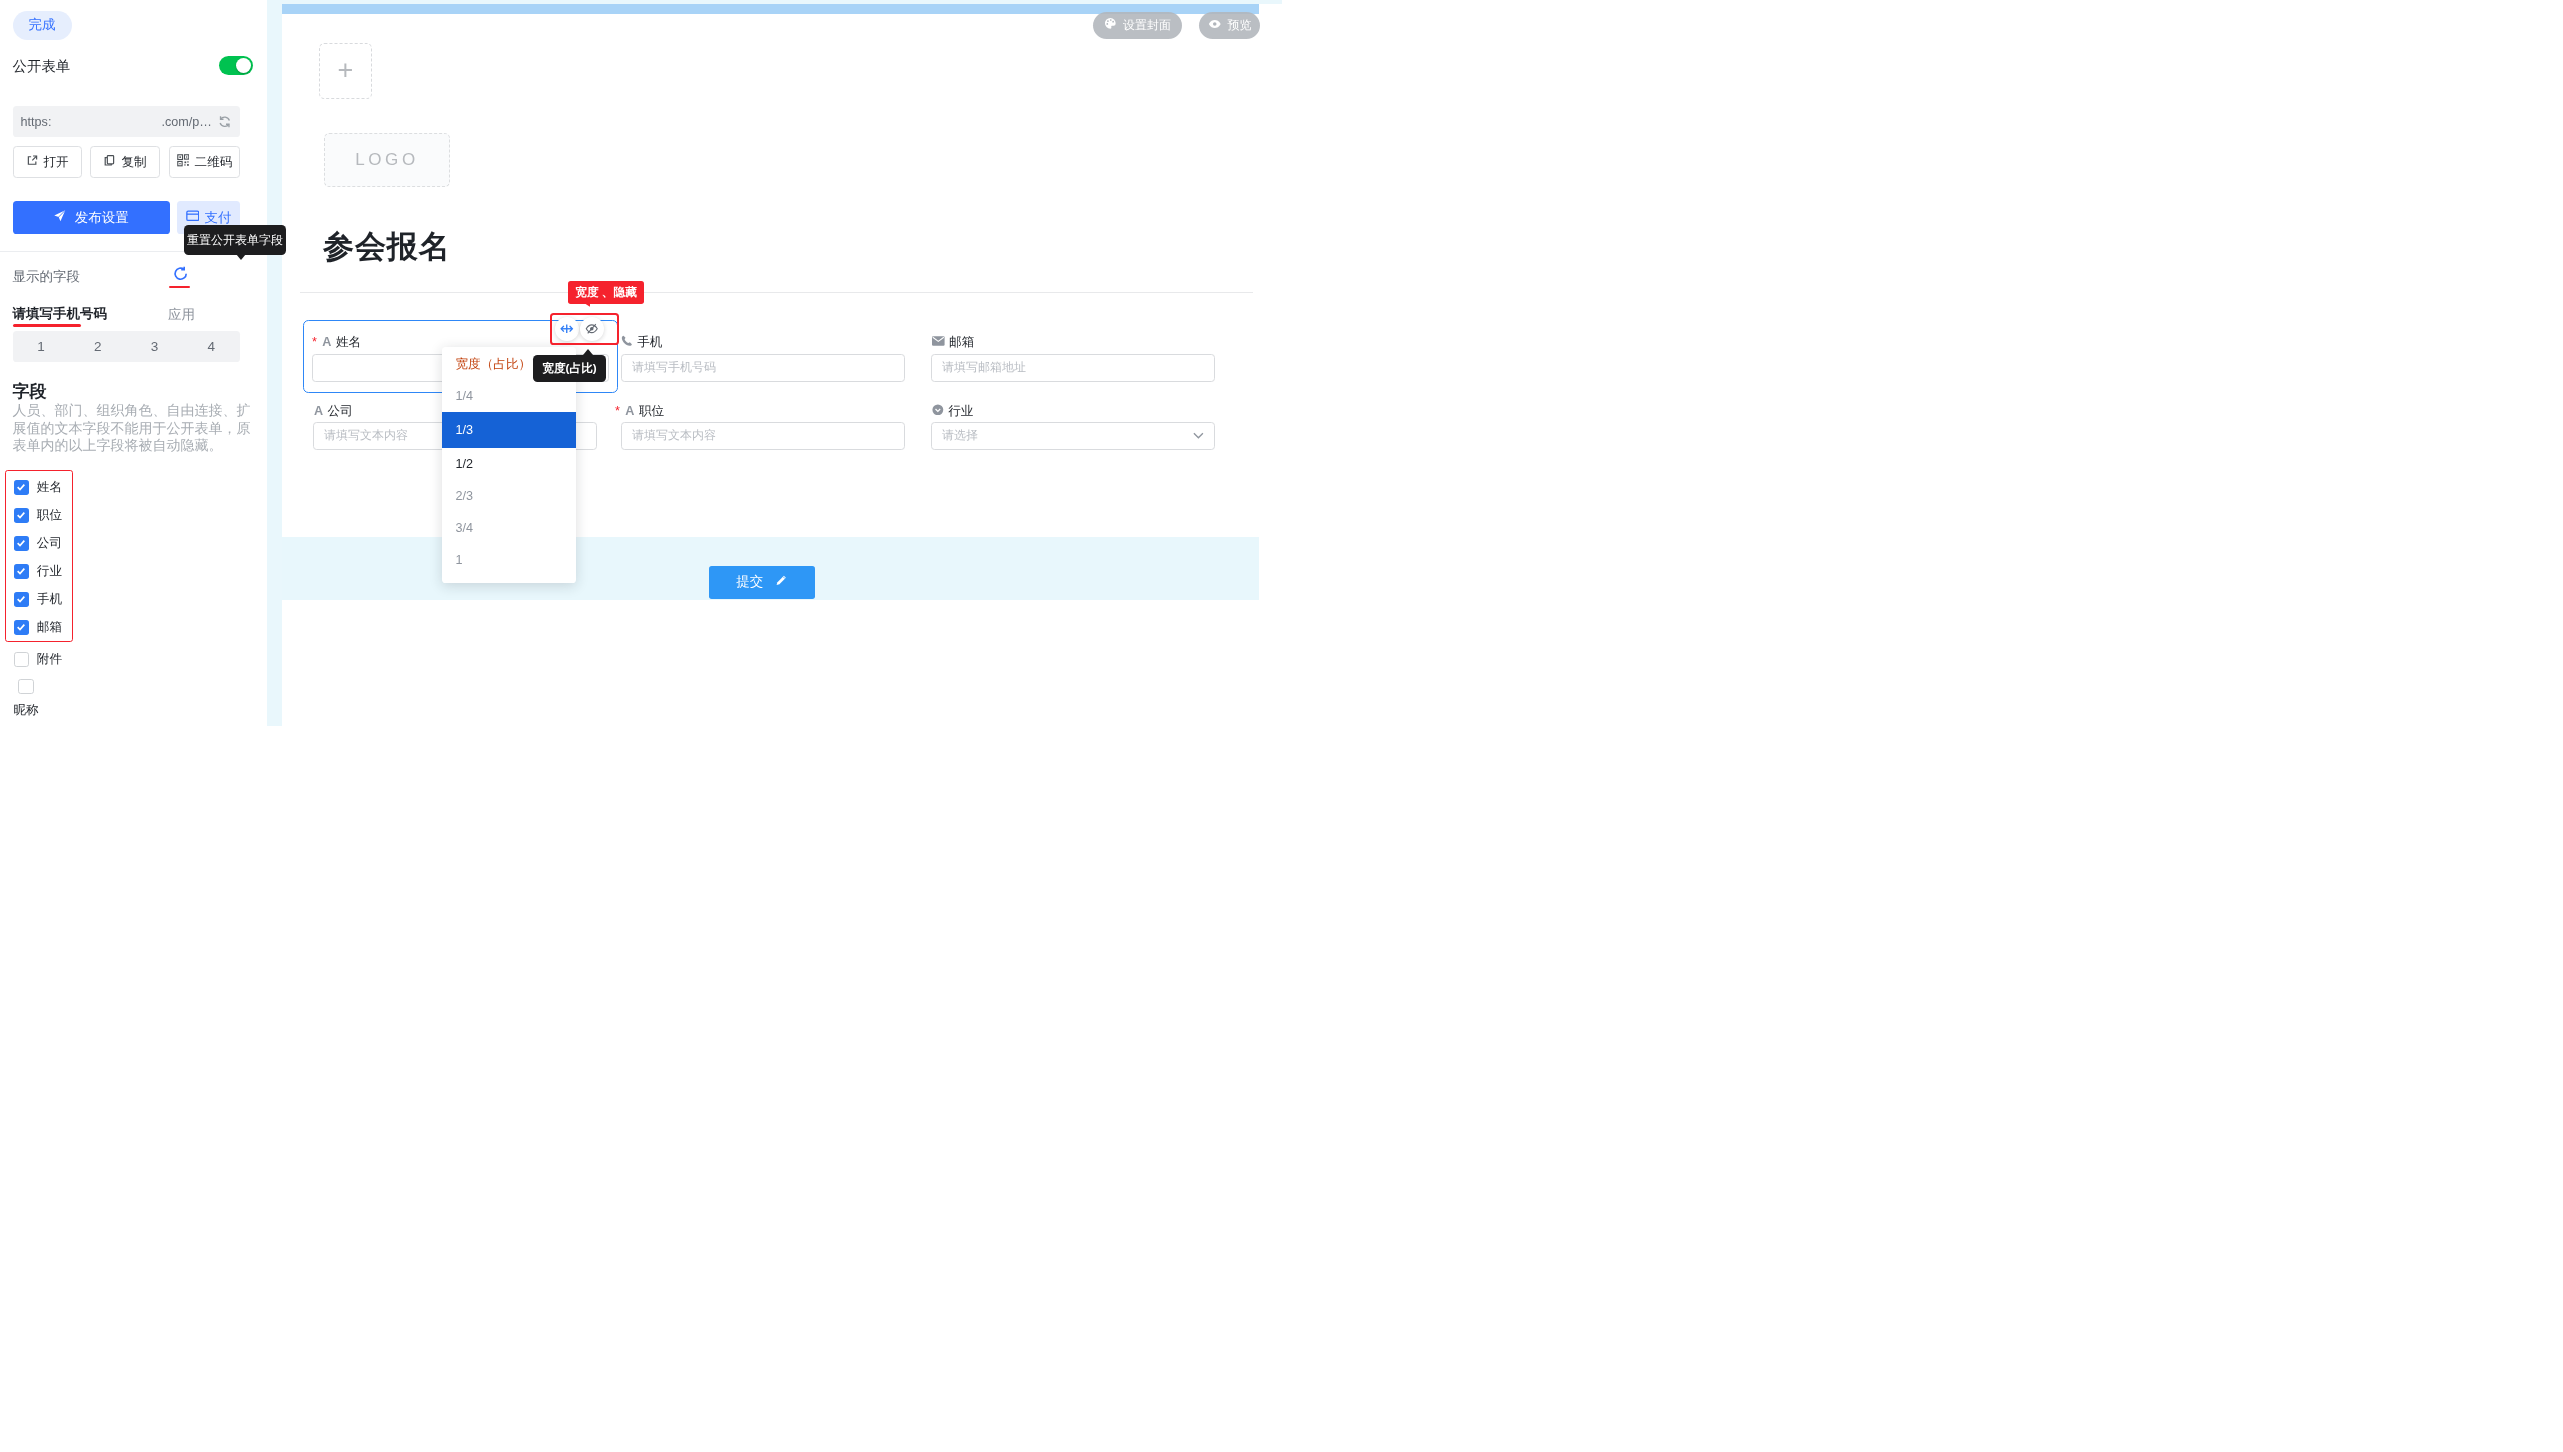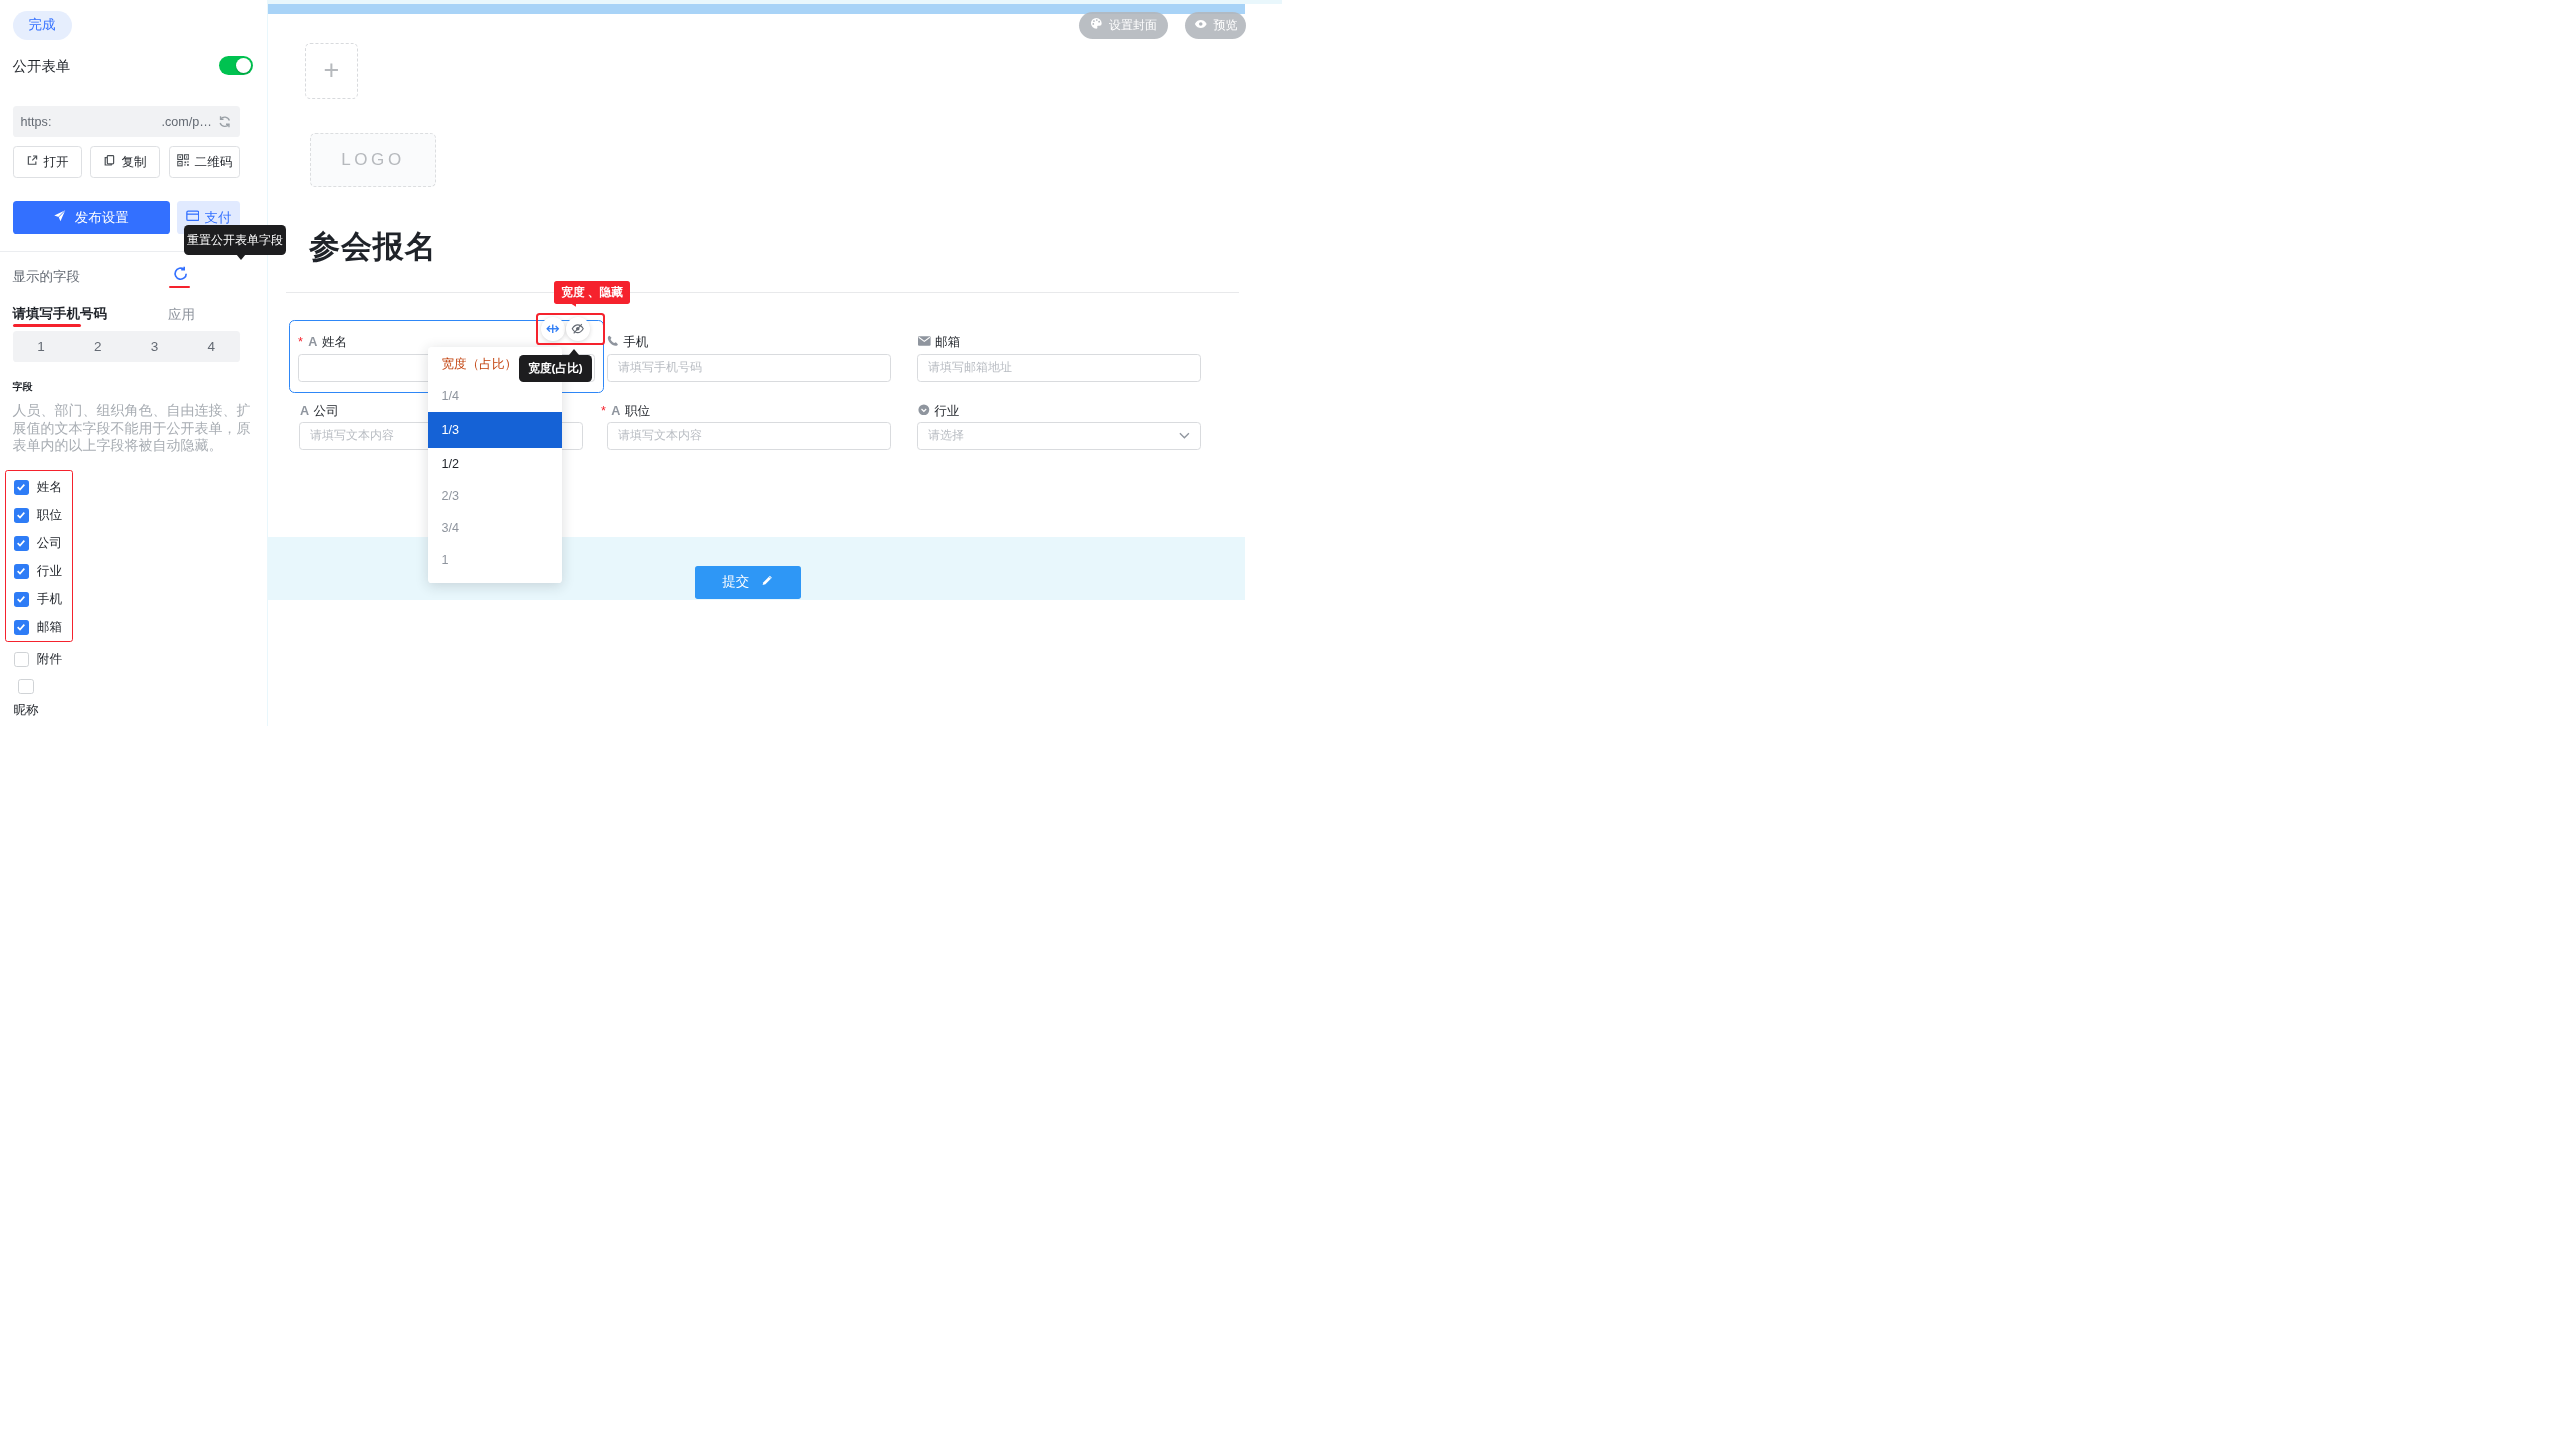--- a/index.html
+++ b/index.html
@@ -25,31 +25,31 @@
   .pay-btn { position:absolute; left:177px; top:201px; width:63px; height:33px; background:#e1eaff; border:none; border-radius:3.6px;
              color:#3370ff; font-size:13.5px; display:flex; align-items:center; justify-content:center; gap:5.4px; cursor:pointer; font-family:inherit; }
   .side-divider { position:absolute; left:0; top:251px; width:267px; height:0.9px; background:#ebedf0; }
   .shown-label { position:absolute; left:12.6px; top:268px; font-size:13.5px; color:#646a73; }
   .refresh-blue { position:absolute; left:173px; top:266px; cursor:pointer; }
   .uline { position:absolute; background:#f5222d; border-radius:1.8px; }
   .rows-label { position:absolute; left:12.6px; top:305px; font-size:13.5px; font-weight:bold; color:#1f2329; }
   .apply-label { position:absolute; left:168px; top:306px; font-size:13.5px; color:#8f959e; cursor:pointer; }
   .segments { position:absolute; left:12.6px; top:331px; width:227px; height:31px; background:#f1f2f4; border-radius:3.6px; display:flex; }
   .segments .seg { flex:1; display:flex; align-items:center; justify-content:center; font-size:13.5px; color:#646a73; cursor:pointer; }
-  .fields-heading { position:absolute; left:12.6px; top:380px; font-size:10px; font-weight:bold; color:#1f2329; }
+  .fields-heading { position:absolute; left:12.6px; top:380px; font-size:17px; font-weight:bold; color:#1f2329; }
   .fields-note { position:absolute; left:12.6px; top:402px; width:251px; font-size:14px; line-height:17.6px; color:#a8adb3; }
   .red-rect-cbx { position:absolute; left:5.4px; top:470px; width:68px; height:172px; border:1.8px solid #f5222d; border-radius:2.7px; z-index:2; pointer-events:none; }
   .cbx-row { position:absolute; left:13.5px; display:flex; align-items:center; gap:8px; cursor:pointer; }
   .cbx { width:15.3px; height:15.3px; border-radius:2.7px; display:flex; align-items:center; justify-content:center; }
   .cbx.on { background:#2e7cf6; }
   .cbx.off { background:#fff; border:1.4px solid #d0d3d6; }
   .cbx-label { font-size:12.6px; color:#1f2329; }
 
   
-  #canvas { position:absolute; left:268px; top:3.6px; width:1135px; height:723px; background:#fff; z-index:1; }
+  #canvas { position:absolute; left:282px; top:3.6px; width:1135px; height:723px; background:#fff; z-index:1; }
   .top-band { position:absolute; left:0; top:0; width:977px; height:10px; background:#a8d3f7; }
   .cover-pill { position:absolute; top:8px; height:27px; border:none; border-radius:13.5px; background:rgba(176,181,187,.88);
                 color:#fff; font-size:12px; display:flex; align-items:center; justify-content:center; gap:6.3px; cursor:pointer; font-family:inherit; }
   .add-box { position:absolute; left:37px; top:39px; width:53px; height:56px; border:1.8px dashed #d8dadd; border-radius:5.4px;
              display:flex; align-items:center; justify-content:center; color:#b6b9bd; font-size:27px; font-weight:300; cursor:pointer; }
   .logo-box { position:absolute; left:42px; top:129px; width:126px; height:54px; border:1.8px dashed #dcdee0; border-radius:5.4px; background:#fafbfc;
               display:flex; align-items:center; justify-content:center; color:#b6b9bd; font-size:17px; letter-spacing:3.6px; cursor:pointer; }
   .form-title { position:absolute; left:41px; top:222px; font-size:31px; font-weight:800; color:#1f2329; letter-spacing:0.9px; }
   .title-divider { position:absolute; left:18px; top:288px; width:953px; height:0.9px; background:#e8e9eb; }
 

